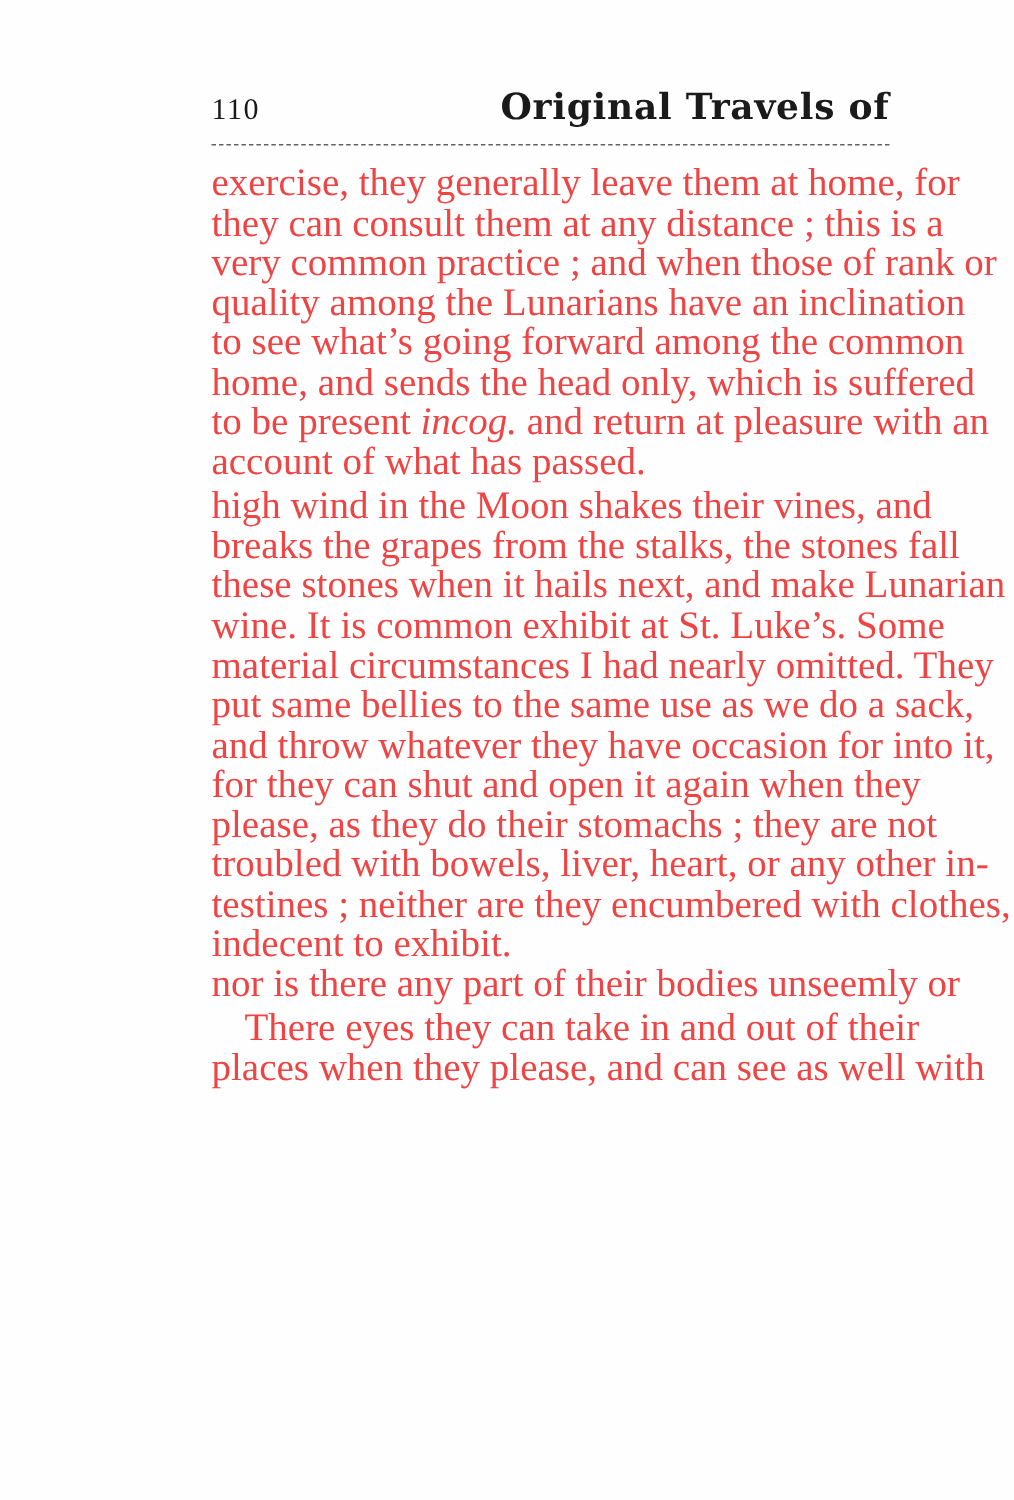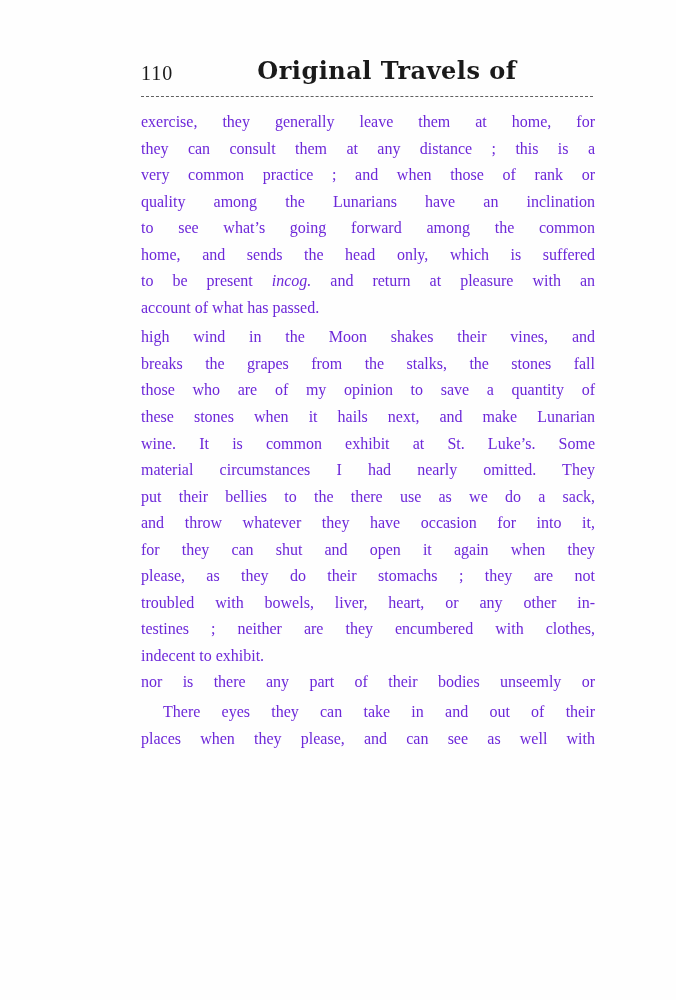--- a/index.html
+++ b/index.html
@@ -35,21 +35,21 @@
       font-size: 20px;
       letter-spacing: 1px;
       color: #1a1a1a;
       font-variant: small-caps;
     }
     .running-title {
       position: absolute;
       left: 0;
       right: 0;
       top: 0;
-      text-align: center;
+      text-align: right;
       font-family: "DejaVu Serif", serif;
       font-size: 24px;
       font-weight: bold;
       color: #1a1a1a;
       letter-spacing: 0.5px;
       padding-left: 40px;
     }
     .head-rule {
       position: absolute;
       left: 141px;
@@ -58,23 +58,23 @@
       height: 0;
       border-top: 1.5px dashed #3a3a3a;
       opacity: 0.8;
     }
     .body-text {
       position: absolute;
       left: 141px;
       top: 109px;
       width: 454px;
       font-family: "Liberation Serif", serif;
-      font-size: 16px;
+      font-size: 26px;
       line-height: 26.55px;
-      color: #6d28d9;
+      color: #ef4444;
     }
     .line {
       display: block;
       white-space: nowrap;
       text-align: justify;
       text-align-last: justify;
       height: 26.55px;
     }
     .line.last {
       text-align-last: left;
@@ -106,25 +106,24 @@
         <span class="line"><span>quality among the Lunarians have an inclination</span></span>
         <span class="line"><span>to see what’s going forward among the common</span></span>
         <span class="line"><span>home, and sends the head only, which is suffered</span></span>
         <span class="line"><span>to be present </span><span class="ital">incog.</span><span> and return at pleasure with an</span></span>
         <span class="line last"><span>account of what has passed.</span></span>
       </div>
       <div class="para-gap"></div>
       <div>
         <span class="line"><span>high wind in the Moon shakes their vines, and</span></span>
         <span class="line"><span>breaks the grapes from the stalks, the stones fall</span></span>
-        <span class="line"><span>those who are of my opinion to save a quantity of</span></span>
         <span class="line"><span>these stones when it hails next, and make Lunarian</span></span>
         <span class="line"><span>wine.  It is common exhibit at St. Luke’s.  Some</span></span>
         <span class="line"><span>material circumstances I had nearly omitted.  They</span></span>
-        <span class="line"><span>put their bellies to the there use as we do a sack,</span></span>
+        <span class="line"><span>put same bellies to the same use as we do a sack,</span></span>
         <span class="line"><span>and throw whatever they have occasion for into it,</span></span>
         <span class="line"><span>for they can shut and open it again when they</span></span>
         <span class="line"><span>please, as they do their stomachs ; they are not</span></span>
         <span class="line"><span>troubled with bowels, liver, heart, or any other in-</span></span>
         <span class="line"><span>testines ; neither are they encumbered with clothes,</span></span>
         <span class="line last"><span>indecent to exhibit.</span></span>
         <span class="line"><span>nor is there any part of their bodies unseemly or</span></span>
       </div>
       <div class="para-gap"></div>
       <div>

